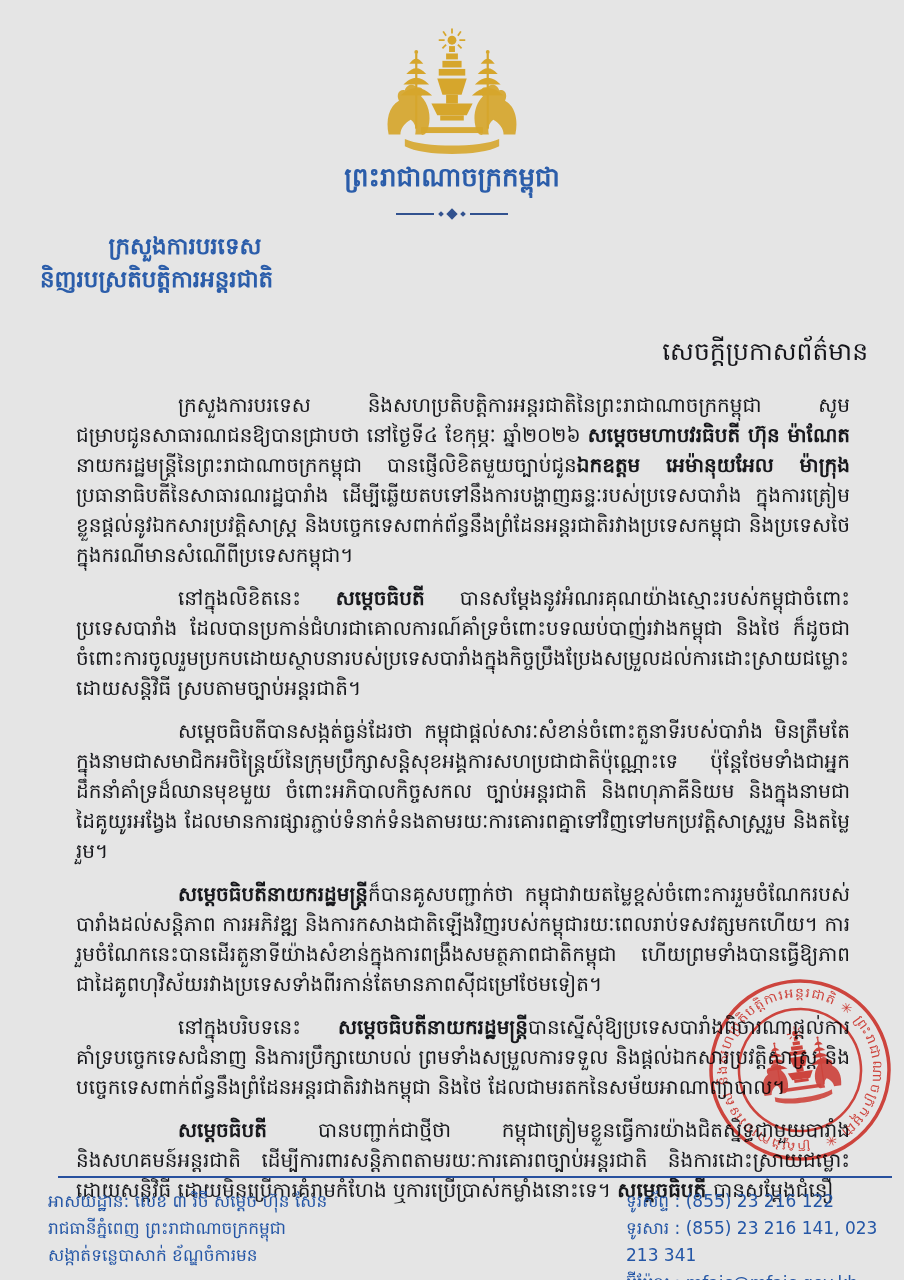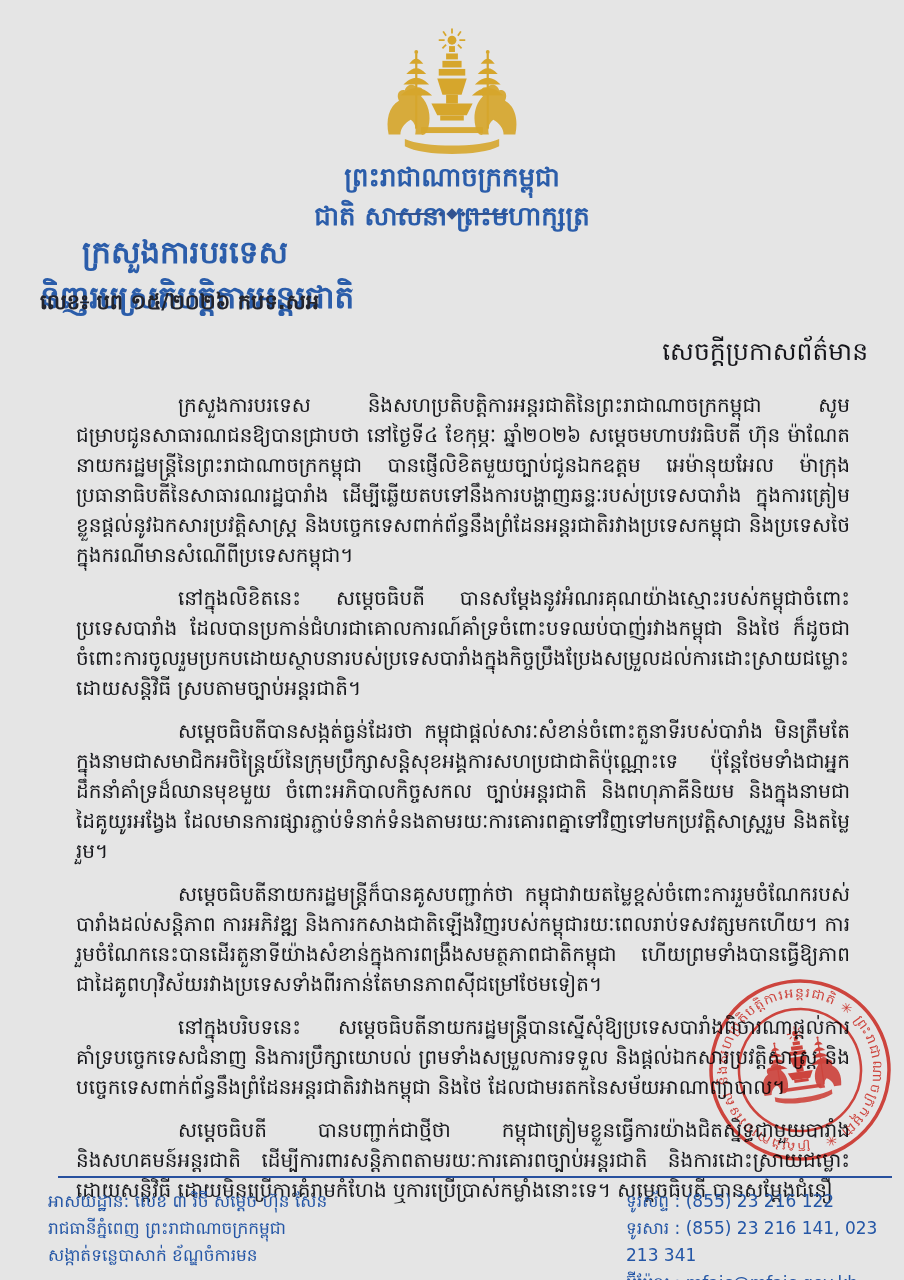--- a/index.html
+++ b/index.html
@@ -11,29 +11,29 @@
   
   .crest-wrap{position:absolute;top:24px;left:50%;transform:translateX(-50%);color:#d6a62c;}
   .kingdom{position:absolute;top:158px;left:0;width:100%;text-align:center;
     color:#2b5daa;font-weight:700;font-size:26px;line-height:1.5;}
   .divider{position:absolute;top:210px;left:50%;transform:translateX(-50%);
     display:flex;align-items:center;gap:5px;}
   .divider .bar{width:38px;height:2px;background:#32528f;}
   .divider .dot{width:4px;height:4px;background:#32528f;transform:rotate(45deg);}
   .divider .diamond{width:8px;height:8px;background:#32528f;transform:rotate(45deg);}
   .ministry{position:absolute;left:40px;top:230px;width:320px;
-    color:#2b5daa;font-weight:700;font-size:31px;line-height:1.45;}
+    color:#2b5daa;font-weight:700;font-size:23px;line-height:1.45;}
   .ministry .l1{text-align:center;width:290px;}
   .refline{position:absolute;left:40px;top:288px;font-size:21px;font-weight:600;color:#23242c;}
   .doc-title{position:absolute;top:336px;right:36px;font-size:25px;font-weight:400;color:#141419;}
   
   .body-text{position:absolute;top:390px;left:76px;width:774px;
     font-size:20px;line-height:30px;text-align:justify;}
   .body-text p{margin:0 0 13px 0;text-indent:102px;}
-  .body-text b{font-weight:400;}
+  .body-text b{font-weight:700;}
   
   .stamp{position:absolute;left:700px;top:970px;width:200px;height:200px;
     color:#e2372f;transform:rotate(-8deg);opacity:.9;mix-blend-mode:multiply;pointer-events:none;}
   
   .footer-rule{position:absolute;left:58px;top:1176px;width:834px;height:2px;background:#27509e;}
   .footer{position:absolute;top:1188px;font-size:17px;line-height:1.6;color:#2456a6;margin-left:8px;}
   .footer.left{left:40px;}
   .footer.right{left:618px;}
   .hidden-defs{position:absolute;width:0;height:0;overflow:hidden;}
 </style>
@@ -94,36 +94,34 @@
 <div class="page">
 
   <div class="crest-wrap">
     <svg width="148" height="140" viewBox="0 0 200 190">
         <use href="#arms"></use>
       </svg>
   </div>
 
   <div class="kingdom">
     <div>ព្រះរាជាណាចក្រកម្ពុជា</div>
-    <div>ជាតិ សាសនា ព្រះមហាក្សត្រ</div>
   </div>
 
   <div class="divider">
     <span class="bar"></span>
       <span class="dot"></span>
       <span class="diamond"></span>
       <span class="dot"></span>
       <span class="bar"></span>
   </div>
 
   <div class="ministry">
     <div class="l1">ក្រសួងការបរទេស</div>
     <div class="l2">និញរបស្រតិបត្តិការអន្តរជាតិ</div>
   </div>
-  <div class="refline">លេខ៖ បព ១៥/២០២៦ កបទ.សអ</div>
 
   <div class="doc-title">សេចក្តីប្រកាសព័ត៌មាន</div>
 
   <div class="body-text">
     <p><span>ក្រសួងការបរទេស និងសហប្រតិបត្តិការអន្តរជាតិនៃព្រះរាជាណាចក្រកម្ពុជា សូមជម្រាបជូនសាធារណជនឱ្យបានជ្រាបថា នៅថ្ងៃទី៤ ខែកុម្ភៈ ឆ្នាំ២០២៦ </span><b>សម្តេចមហាបវរធិបតី ហ៊ុន ម៉ាណែត </b><span>នាយករដ្ឋមន្ត្រីនៃព្រះរាជាណាចក្រកម្ពុជា បានផ្ញើលិខិតមួយច្បាប់ជូន</span><b>ឯកឧត្តម អេម៉ានុយអែល ម៉ាក្រុង </b><span>ប្រធានាធិបតីនៃសាធារណរដ្ឋបារាំង ដើម្បីឆ្លើយតបទៅនឹងការបង្ហាញឆន្ទៈរបស់ប្រទេសបារាំង ក្នុងការត្រៀមខ្លួនផ្តល់នូវឯកសារប្រវត្តិសាស្ត្រ និងបច្ចេកទេសពាក់ព័ន្ធនឹងព្រំដែនអន្តរជាតិរវាងប្រទេសកម្ពុជា និងប្រទេសថៃ ក្នុងករណីមានសំណើពីប្រទេសកម្ពុជា។</span></p>
     <p><span>នៅក្នុងលិខិតនេះ </span><b>សម្តេចធិបតី </b><span>បានសម្តែងនូវអំណរគុណយ៉ាងស្មោះរបស់កម្ពុជាចំពោះប្រទេសបារាំង ដែលបានប្រកាន់ជំហរជាគោលការណ៍គាំទ្រចំពោះបទឈប់បាញ់រវាងកម្ពុជា និងថៃ ក៏ដូចជាចំពោះការចូលរួមប្រកបដោយស្ថាបនារបស់ប្រទេសបារាំងក្នុងកិច្ចប្រឹងប្រែងសម្រួលដល់ការដោះស្រាយជម្លោះដោយសន្តិវិធី ស្របតាមច្បាប់អន្តរជាតិ។</span></p>
     <p><span>សម្តេចធិបតីបានសង្កត់ធ្ងន់ដែរថា កម្ពុជាផ្តល់សារៈសំខាន់ចំពោះតួនាទីរបស់បារាំង មិនត្រឹមតែក្នុងនាមជាសមាជិកអចិន្ត្រៃយ៍នៃក្រុមប្រឹក្សាសន្តិសុខអង្គការសហប្រជាជាតិប៉ុណ្ណោះទេ ប៉ុន្តែថែមទាំងជាអ្នកដឹកនាំគាំទ្រដ៏ឈានមុខមួយ ចំពោះអភិបាលកិច្ចសកល ច្បាប់អន្តរជាតិ និងពហុភាគីនិយម និងក្នុងនាមជាដៃគូយូរអង្វែង ដែលមានការផ្សារភ្ជាប់ទំនាក់ទំនងតាមរយៈការគោរពគ្នាទៅវិញទៅមកប្រវត្តិសាស្ត្ររួម និងតម្លៃរួម។</span></p>
     <p><b>សម្តេចធិបតីនាយករដ្ឋមន្ត្រី</b><span>ក៏បានគូសបញ្ជាក់ថា កម្ពុជាវាយតម្លៃខ្ពស់ចំពោះការរួមចំណែករបស់បារាំងដល់សន្តិភាព ការអភិវឌ្ឍ និងការកសាងជាតិឡើងវិញរបស់កម្ពុជារយៈពេលរាប់ទសវត្សមកហើយ។ ការរួមចំណែកនេះបានដើរតួនាទីយ៉ាងសំខាន់ក្នុងការពង្រឹងសមត្ថភាពជាតិកម្ពុជា ហើយព្រមទាំងបានធ្វើឱ្យភាពជាដៃគូពហុវិស័យរវាងប្រទេសទាំងពីរកាន់តែមានភាពស៊ីជម្រៅថែមទៀត។</span></p>
     <p><span>នៅក្នុងបរិបទនេះ </span><b>សម្តេចធិបតីនាយករដ្ឋមន្ត្រី</b><span>បានស្នើសុំឱ្យប្រទេសបារាំងពិចារណាផ្តល់ការគាំទ្របច្ចេកទេសជំនាញ និងការប្រឹក្សាយោបល់ ព្រមទាំងសម្រួលការទទួល និងផ្តល់ឯកសារប្រវត្តិសាស្ត្រ និងបច្ចេកទេសពាក់ព័ន្ធនឹងព្រំដែនអន្តរជាតិរវាងកម្ពុជា និងថៃ ដែលជាមរតកនៃសម័យអាណាព្យាបាល។</span></p>
     <p><b>សម្តេចធិបតី </b><span>បានបញ្ជាក់ជាថ្មីថា កម្ពុជាត្រៀមខ្លួនធ្វើការយ៉ាងជិតស្និទ្ធជាមួយបារាំង និងសហគមន៍អន្តរជាតិ ដើម្បីការពារសន្តិភាពតាមរយៈការគោរពច្បាប់អន្តរជាតិ និងការដោះស្រាយជម្លោះដោយសន្តិវិធី ដោយមិនប្រើការគំរាមកំហែង ឬការប្រើប្រាស់កម្លាំងនោះទេ។ </span><b>សម្តេចធិបតី </b><span>បានសម្តែងជំនឿ</span></p>

